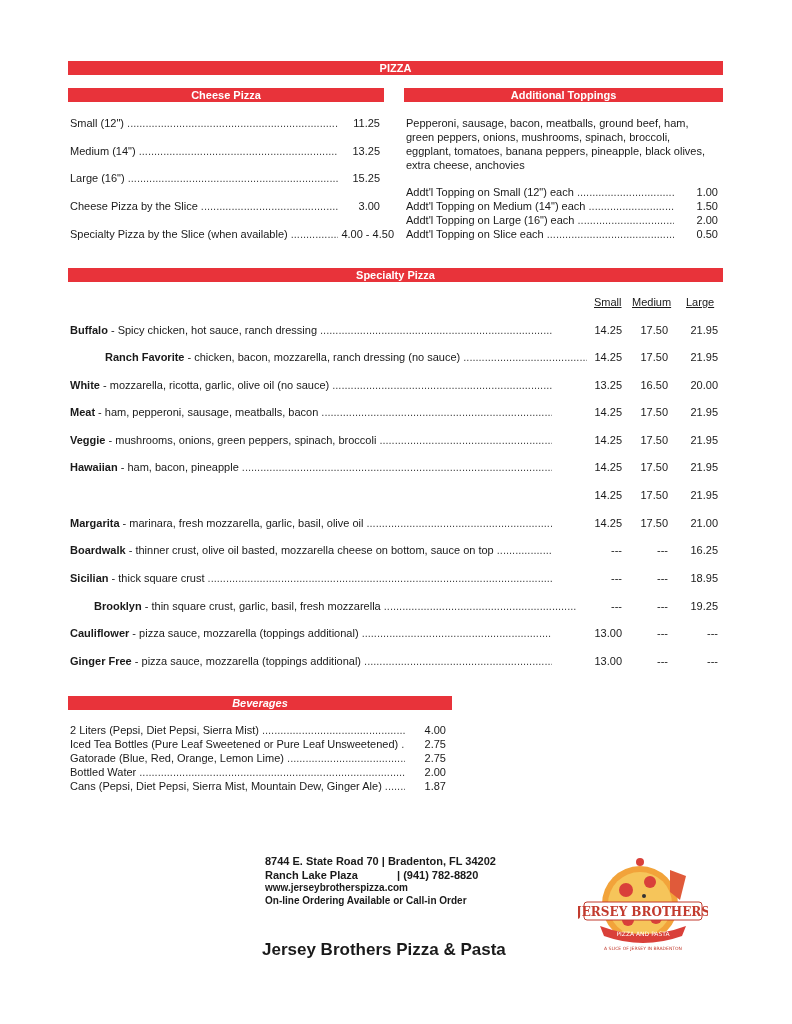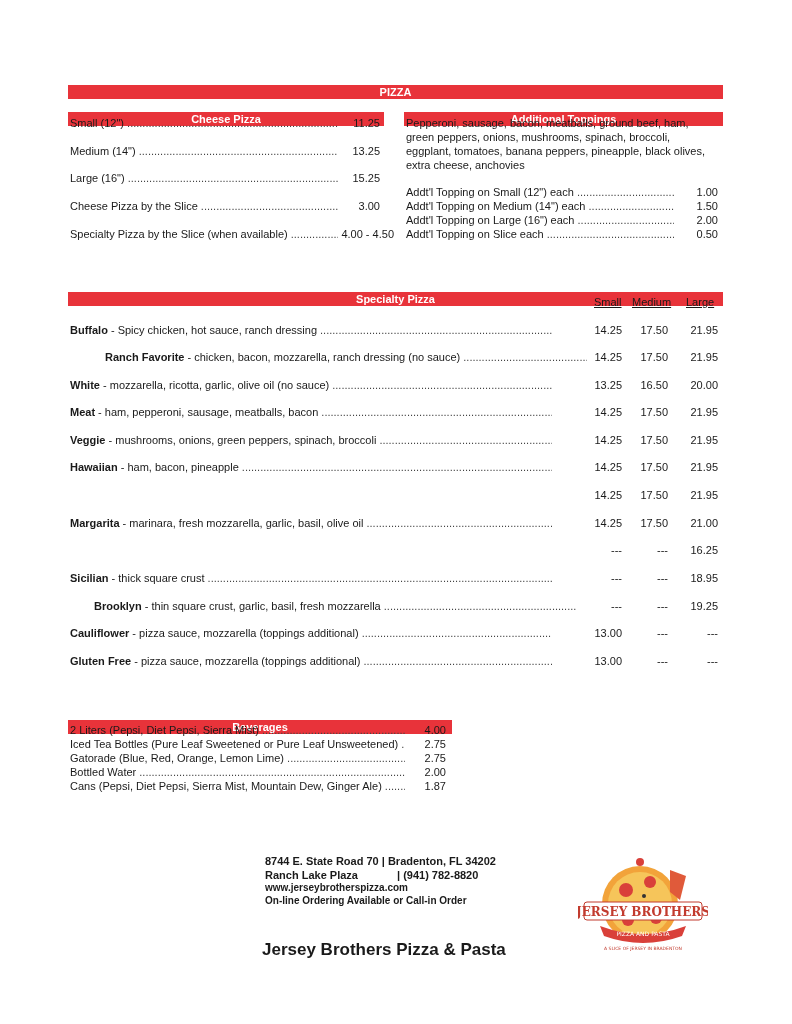--- a/index.html
+++ b/index.html
@@ -1,19 +1,19 @@
 <!DOCTYPE html>
 <html><head>
 <meta charset="utf-8">
 <style>
   html, body { margin:0; padding:0; background:#ffffff; }
   body { width:792px; height:1024px; position:relative; overflow:hidden;
          font-family:"Liberation Sans", sans-serif; color:#1a1a1a; }
   .bar { position:absolute; background:#e8333a; color:#fff; font-weight:bold;
-         font-size:11px; text-align:center; height:14px; line-height:14px;margin-top:24px; }
+         font-size:11px; text-align:center; height:14px; line-height:14px; }
   .row { position:absolute; font-size:11px; white-space:nowrap; }
   .lbl { position:absolute; left:0; overflow:hidden; white-space:nowrap; }
   .lbl::after { content:" ......................................................................................................................................................................................................................................................"; color:#444; letter-spacing:0px; }
   .price { position:absolute; text-align:right; }
   .toppings { position:absolute; left:406px; top:116px; width:310px; font-size:11px; line-height:14px; }
   .hdr { position:absolute; font-size:11px; text-decoration:underline; }
   b { font-weight:bold; }
   .footer { position:absolute; font-weight:bold; font-size:11px; }
   .logo { position:absolute; left:578px; top:852px; width:130px; height:110px; }
 </style>
@@ -114,20 +114,21 @@
       <span class="price" style="left:558px;width:40px;">17.50</span>
       <span class="price" style="left:608px;width:40px;">21.95</span>
     </div>
     <div class="row" style="left: 70px; top: 517px; width: 648px; height: 14px;">
       <span class="lbl" style="width:482px;"><b>Margarita</b><span> - marinara, fresh mozzarella, garlic, basil, olive oil</span></span>
       <span class="price" style="left:512px;width:40px;">14.25</span>
       <span class="price" style="left:558px;width:40px;">17.50</span>
       <span class="price" style="left:608px;width:40px;">21.00</span>
     </div>
     <div class="row" style="left: 70px; top: 544px; width: 648px; height: 14px;">
+      <span class="lbl" style="width:482px;"><b>Boardwalk</b><span> - thinner crust, olive oil basted, mozzarella cheese on bottom, sauce on top</span></span>
       <span class="price" style="left:512px;width:40px;">---</span>
       <span class="price" style="left:558px;width:40px;">---</span>
       <span class="price" style="left:608px;width:40px;">16.25</span>
     </div>
     <div class="row" style="left: 70px; top: 572px; width: 648px; height: 14px;">
       <span class="lbl" style="width:482px;"><b>Sicilian</b><span> - thick square crust</span></span>
       <span class="price" style="left:512px;width:40px;">---</span>
       <span class="price" style="left:558px;width:40px;">---</span>
       <span class="price" style="left:608px;width:40px;">18.95</span>
     </div>
@@ -137,28 +138,28 @@
       <span class="price" style="left:558px;width:40px;">---</span>
       <span class="price" style="left:608px;width:40px;">19.25</span>
     </div>
     <div class="row" style="left: 70px; top: 627px; width: 648px; height: 14px;">
       <span class="lbl" style="width:482px;"><b>Cauliflower</b><span> - pizza sauce, mozzarella (toppings additional)</span></span>
       <span class="price" style="left:512px;width:40px;">13.00</span>
       <span class="price" style="left:558px;width:40px;">---</span>
       <span class="price" style="left:608px;width:40px;">---</span>
     </div>
     <div class="row" style="left: 70px; top: 655px; width: 648px; height: 14px;">
-      <span class="lbl" style="width:482px;"><b>Gluten Free</b><span> - pizza sauce, mozzarella (toppings additional)</span></span>
+      <span class="lbl" style="width:482px;"><b>Ginger Free</b><span> - pizza sauce, mozzarella (toppings additional)</span></span>
       <span class="price" style="left:512px;width:40px;">13.00</span>
       <span class="price" style="left:558px;width:40px;">---</span>
       <span class="price" style="left:608px;width:40px;">---</span>
     </div>
   </div>
 
-<div class="bar" style="left:68px;top:696px;width:384px;">Beverages</div>
+<div class="bar" style="left:68px;top:696px;width:384px;font-style:italic;">Beverages</div>
 <div>
   <div class="row" style="left:70px;top:724px;width:376px;height:14px;">
     <span class="lbl" style="width:335px;">2 Liters (Pepsi, Diet Pepsi, Sierra Mist)</span>
     <span class="price" style="right:0;">4.00</span>
   </div>
   <div class="row" style="left:70px;top:738px;width:376px;height:14px;">
     <span class="lbl" style="width:335px;">Iced Tea Bottles (Pure Leaf Sweetened or Pure Leaf Unsweetened)</span>
     <span class="price" style="right:0;">2.75</span>
   </div>
   <div class="row" style="left:70px;top:752px;width:376px;height:14px;">

